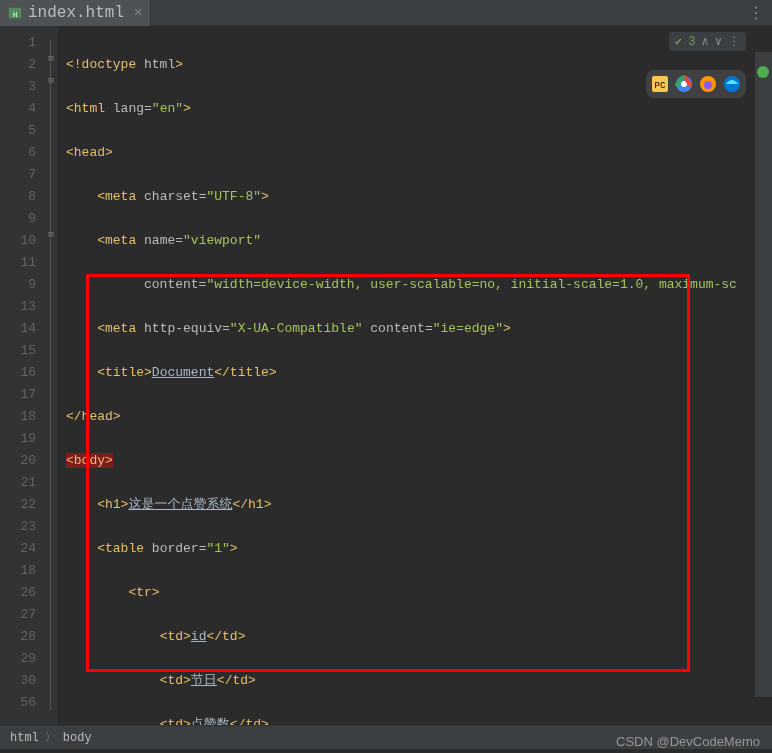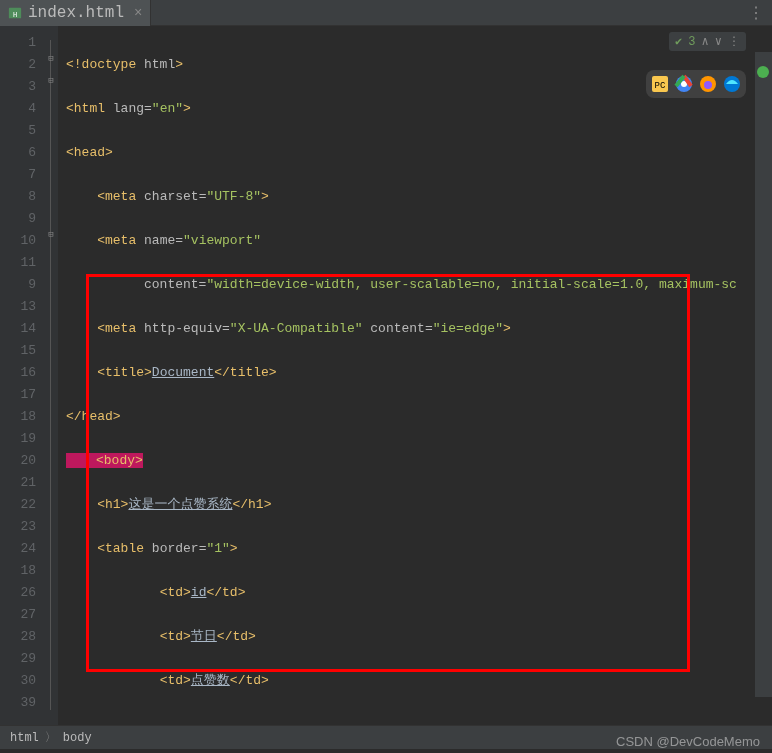--- a/index.html
+++ b/index.html
@@ -93,21 +93,21 @@
   white-space: pre;
   overflow: hidden;
 }
 .code-line { height: 22px; }
 
 
 .tag { color: #e8bf6a; }
 .attr-name { color: #bababa; }
 .attr-val { color: #a5c261; }
 .text-content { color: #a9b7c6; text-decoration: underline; }
-.hl-body { background: #be185d; padding-left: 30px; }
+.hl-body { background: #7f1d1d; }
 
 .redbox {
   position: absolute;
   border: 3px solid #ff0000;
   pointer-events: none;
 }
 
 .inspection-widget {
   position: absolute;
   top: 32px;
@@ -223,41 +223,42 @@
     <div>21</div>
     <div>22</div>
     <div>23</div>
     <div>24</div>
     <div>18</div>
     <div>26</div>
     <div>27</div>
     <div>28</div>
     <div>29</div>
     <div>30</div>
-    <div>39</div>
+    <div>56</div>
   </div>
   <div class="fold-gutter">
     <div class="fold-line" style="top:14px;height:670px;"></div>
     <div class="fold-marker" style="top:28px;">⊟</div>
     <div class="fold-marker" style="top:50px;">⊟</div>
     <div class="fold-marker" style="top:204px;">⊟</div>
   </div>
   <div class="code-area">
 <div class="code-line"><span class="tag">&lt;!doctype </span><span class="attr-name">html</span><span class="tag">&gt;</span></div>
 <div class="code-line"><span class="tag">&lt;html </span><span class="attr-name">lang=</span><span class="attr-val">"en"</span><span class="tag">&gt;</span></div>
 <div class="code-line"><span class="tag">&lt;head&gt;</span></div>
 <div class="code-line">    <span class="tag">&lt;meta </span><span class="attr-name">charset=</span><span class="attr-val">"UTF-8"</span><span class="tag">&gt;</span></div>
 <div class="code-line">    <span class="tag">&lt;meta </span><span class="attr-name">name=</span><span class="attr-val">"viewport"</span></div>
 <div class="code-line">          <span class="attr-name">content=</span><span class="attr-val">"width=device-width, user-scalable=no, initial-scale=1.0, maximum-sc</span></div>
 <div class="code-line">    <span class="tag">&lt;meta </span><span class="attr-name">http-equiv=</span><span class="attr-val">"X-UA-Compatible" </span><span class="attr-name">content=</span><span class="attr-val">"ie=edge"</span><span class="tag">&gt;</span></div>
 <div class="code-line">    <span class="tag">&lt;title&gt;</span><span class="text-content">Document</span><span class="tag">&lt;/title&gt;</span></div>
 <div class="code-line"><span class="tag">&lt;/head&gt;</span></div>
 <div class="code-line"><span class="tag hl-body">&lt;body&gt;</span></div>
 <div class="code-line">    <span class="tag">&lt;h1&gt;</span><span class="text-content">这是一个点赞系统</span><span class="tag">&lt;/h1&gt;</span></div>
 <div class="code-line">    <span class="tag">&lt;table </span><span class="attr-name">border=</span><span class="attr-val">"1"</span><span class="tag">&gt;</span></div>
+<div class="code-line">        <span class="tag">&lt;tr&gt;</span></div>
 <div class="code-line">            <span class="tag">&lt;td&gt;</span><span class="text-content">id</span><span class="tag">&lt;/td&gt;</span></div>
 <div class="code-line">            <span class="tag">&lt;td&gt;</span><span class="text-content">节日</span><span class="tag">&lt;/td&gt;</span></div>
 <div class="code-line">            <span class="tag">&lt;td&gt;</span><span class="text-content">点赞数</span><span class="tag">&lt;/td&gt;</span></div>
 
 
 
 
 
 
 

